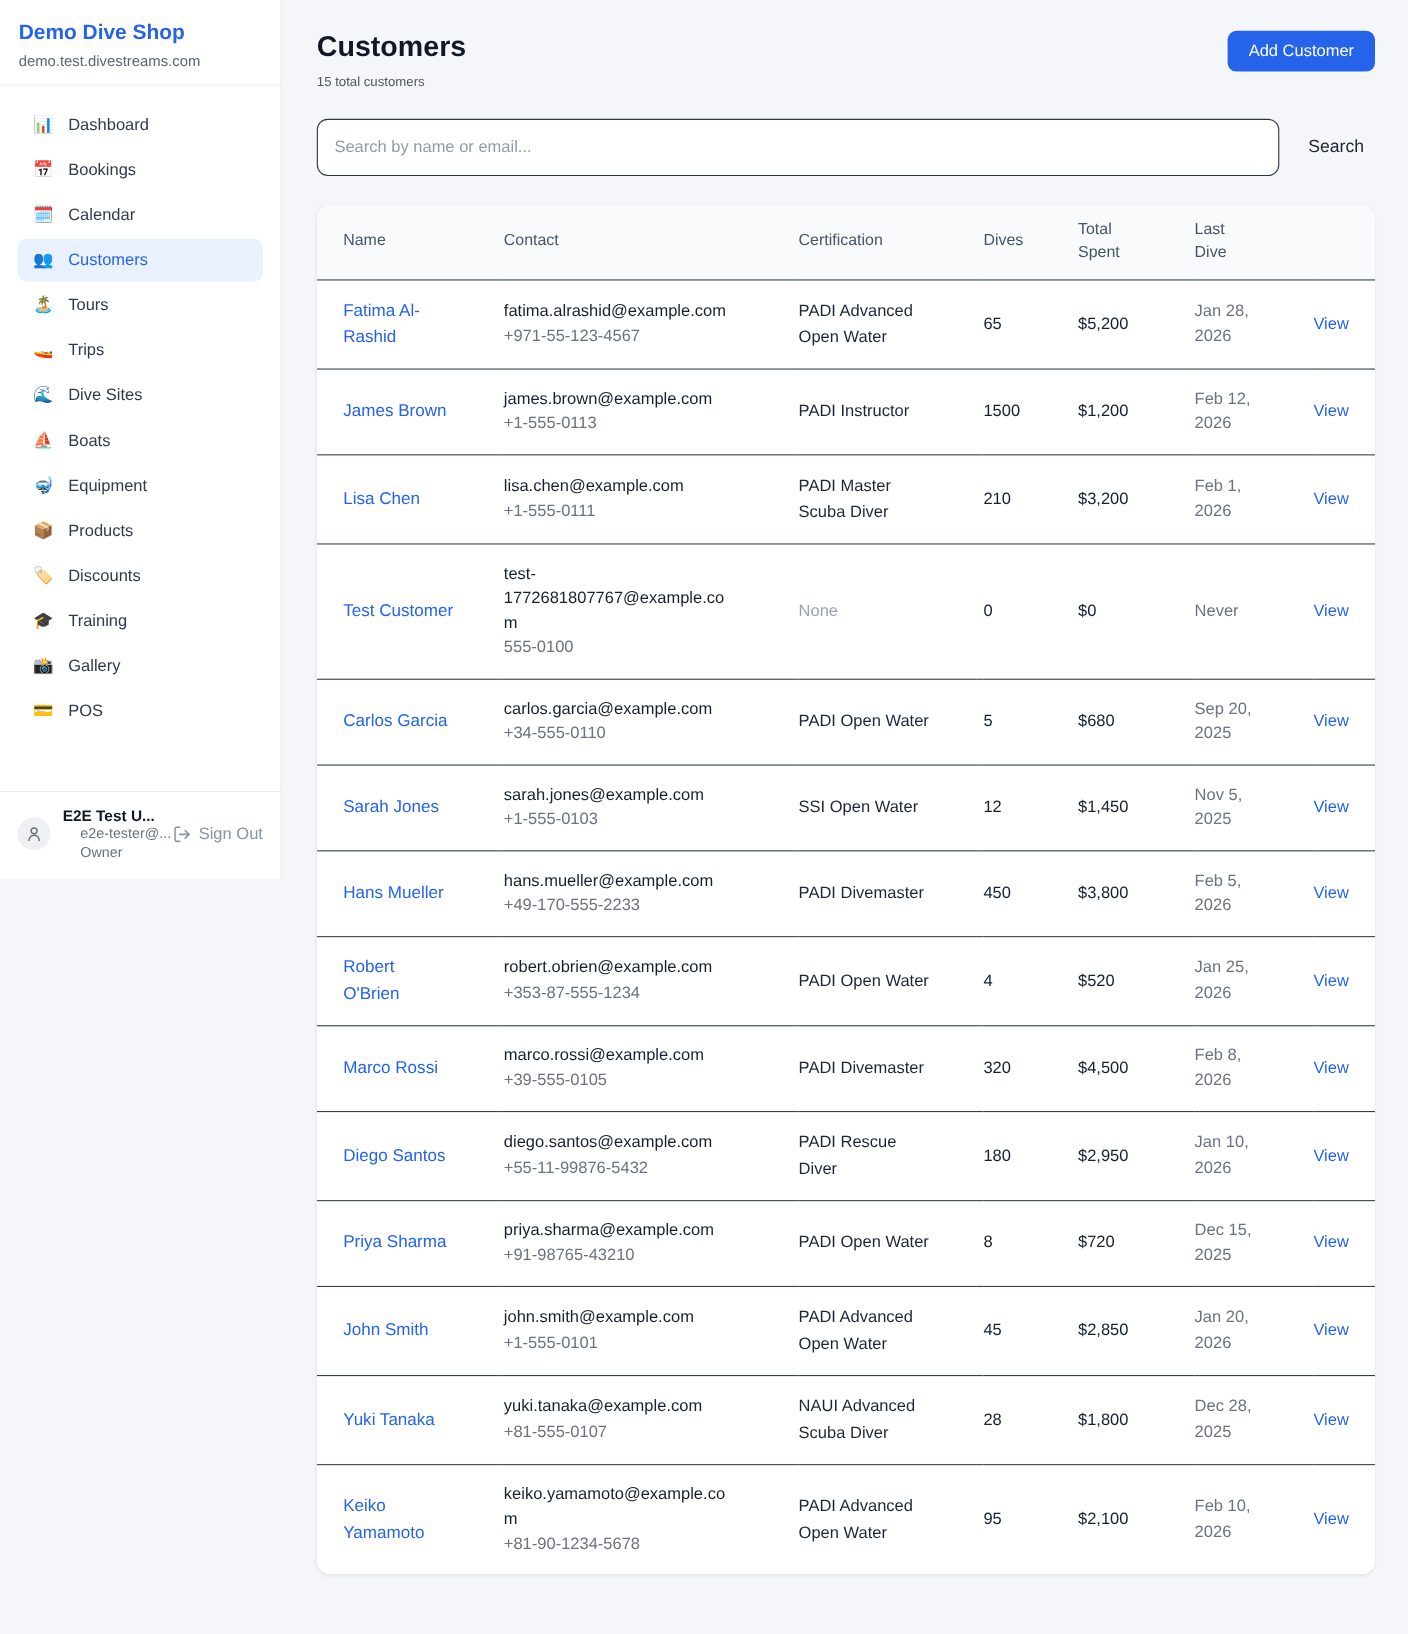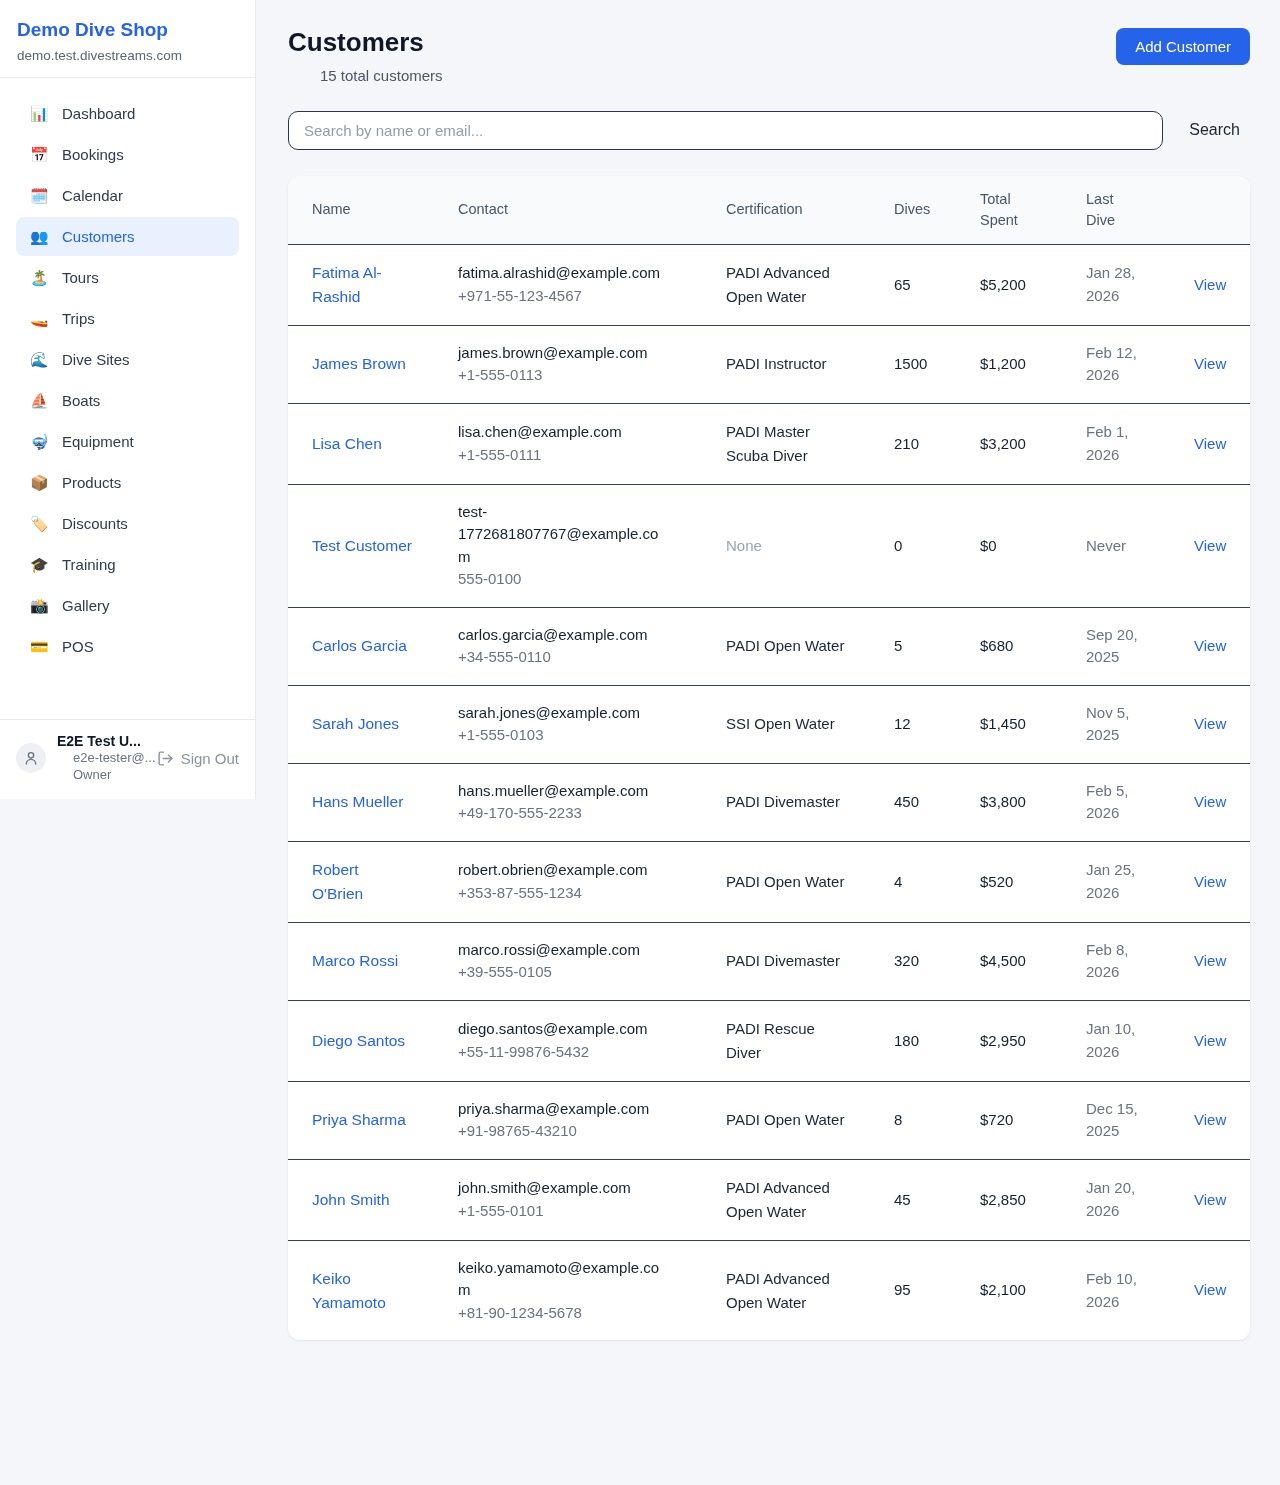--- a/index.html
+++ b/index.html
@@ -35,26 +35,26 @@
   .u-name{font-weight:700;font-size:14px;color:#111827;white-space:nowrap;}
   .u-email,.u-role{font-size:13px;color:var(--muted);line-height:1.35;white-space:nowrap;margin-left:16px;}
   .signout{display:flex;align-items:center;gap:7px;color:#8a93a1;font-size:15px;
            background:none;border:none;cursor:pointer;margin-left:auto;padding:0;
            font-family:"Liberation Sans", sans-serif;white-space:nowrap;}
 
   
   .main{flex:1;padding:28px 30px 0 32px;min-width:0;}
   .head-row{display:flex;justify-content:space-between;align-items:flex-start;}
   .page-title{font-size:26px;font-weight:700;color:#101828;line-height:1.15;}
-  .page-sub{font-size:15px;color:#4b5563;margin-top:9px;margin-left:32px;}
+  .page-sub{font-size:12px;color:#4b5563;margin-top:9px;}
   .add-btn{background:var(--accent);color:#fff;border:none;border-radius:8px;
            padding:10px 19px;font-size:15px;cursor:pointer;height:37px;
            font-family:"Liberation Sans", sans-serif;}
   .search-row{display:flex;align-items:center;margin-top:27px;gap:0;}
-  .search-input{flex:1;height:39px;border:1px solid #2b3547;border-radius:10px;
+  .search-input{flex:1;height:52px;border:1px solid #2b3547;border-radius:10px;
                 padding:0 15px;font-size:15px;background:#fff;color:#111827;outline:none;
                 font-family:"Liberation Sans", sans-serif;}
   .search-input::placeholder{color:#949ba8;}
   .search-btn{background:none;border:none;font-size:16px;color:#1b2430;cursor:pointer;
               padding:0 10px 0 0;margin-left:26px;font-family:"Liberation Sans", sans-serif;}
 
   
   .card{margin-top:26px;background:var(--card-bg);border-radius:12px;overflow:hidden;
         box-shadow:0 1px 3px rgba(16,24,40,.08);}
   table{width:100%;border-collapse:collapse;table-layout:fixed;}
@@ -369,20 +369,32 @@
       <div class="email">john.smith@example.com</div>
       <div class="phone">+1-555-0101</div>
     </td>
     <td><span class="cert">PADI Advanced Open Water</span></td>
     <td>45</td>
     <td>$2,850</td>
     <td><span class="date">Jan 20, 2026</span></td>
     <td><a class="view">View</a></td>
   </tr>
 
+  <tr>
+    <td class="c-name"><a class="name">Yuki Tanaka</a></td>
+    <td class="c-contact">
+      <div class="email">yuki.tanaka@example.com</div>
+      <div class="phone">+81-555-0107</div>
+    </td>
+    <td><span class="cert">NAUI Advanced Scuba Diver</span></td>
+    <td>28</td>
+    <td>$1,800</td>
+    <td><span class="date">Dec 28, 2025</span></td>
+    <td><a class="view">View</a></td>
+  </tr>
 
 
   <tr>
     <td class="c-name"><a class="name">Keiko Yamamoto</a></td>
     <td class="c-contact">
       <div class="email">keiko.yamamoto@example.com</div>
       <div class="phone">+81-90-1234-5678</div>
     </td>
     <td><span class="cert">PADI Advanced Open Water</span></td>
     <td>95</td>

